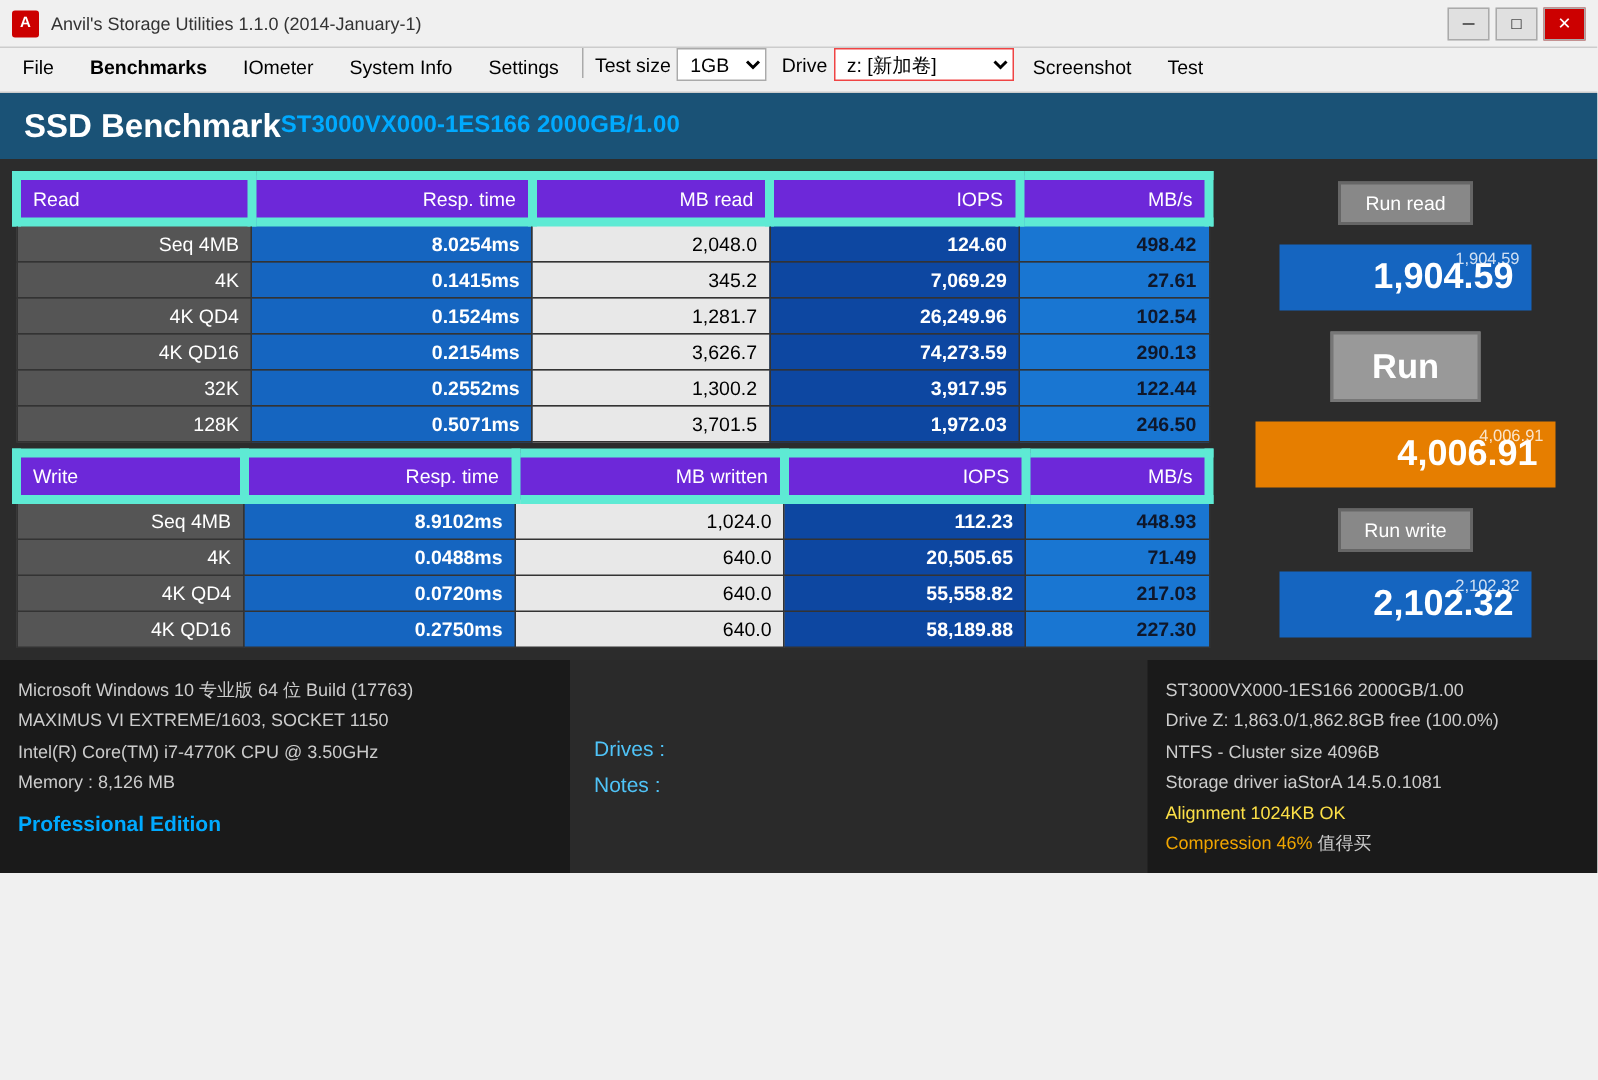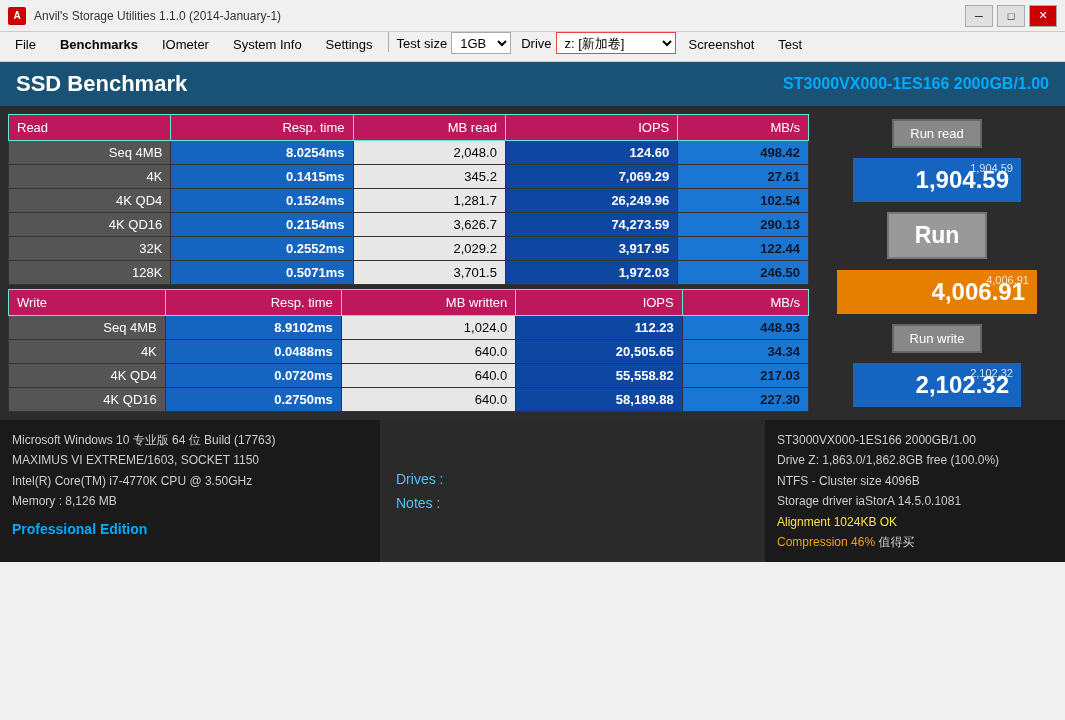--- a/index.html
+++ b/index.html
@@ -80,21 +80,21 @@
       background: white;
       font-size: 13px;
       min-width: 120px;
     }
     
     .header-area {
       background: #1a5276;
       height: 44px;
       display: flex;
       align-items: center;
-      justify-content: space-between;
+      justify-content: flex-start;
       padding: 0 16px;
     }
     .ssd-title {
       color: white;
       font-size: 22px;
       font-weight: bold;
     }
     .drive-info {
       color: #00aaff;
       font-size: 16px;
@@ -109,27 +109,27 @@
     }
     
     .benchmark-table {
       flex: 1;
     }
     .bench-table {
       width: 100%;
       border-collapse: collapse;
     }
     .bench-table th {
-      background: #be185d;
+      background: #6d28d9;
       color: white;
       padding: 5px 8px;
       text-align: right;
       font-weight: normal;
       font-size: 13px;
-      border: 1px solid #5eead4;
+      border: 6px solid #5eead4;
     }
     .bench-table th.left { text-align: left; }
     .bench-table td {
       padding: 4px 8px;
       border: 1px solid #333;
       text-align: right;
       font-size: 13px;
     }
     .td-label {
       background: #555;
@@ -340,21 +340,21 @@
           <tr>
             <td class="td-label">4K QD16</td>
             <td class="td-blue">0.2154ms</td>
             <td class="td-white">3,626.7</td>
             <td class="td-blue-dark">74,273.59</td>
             <td class="td-blue-bright">290.13</td>
           </tr>
           <tr>
             <td class="td-label">32K</td>
             <td class="td-blue">0.2552ms</td>
-            <td class="td-white">2,029.2</td>
+            <td class="td-white">1,300.2</td>
             <td class="td-blue-dark">3,917.95</td>
             <td class="td-blue-bright">122.44</td>
           </tr>
           <tr>
             <td class="td-label">128K</td>
             <td class="td-blue">0.5071ms</td>
             <td class="td-white">3,701.5</td>
             <td class="td-blue-dark">1,972.03</td>
             <td class="td-blue-bright">246.50</td>
           </tr>
@@ -377,21 +377,21 @@
             <td class="td-blue">8.9102ms</td>
             <td class="td-white">1,024.0</td>
             <td class="td-blue-dark">112.23</td>
             <td class="td-blue-bright">448.93</td>
           </tr>
           <tr>
             <td class="td-label">4K</td>
             <td class="td-blue">0.0488ms</td>
             <td class="td-white">640.0</td>
             <td class="td-blue-dark">20,505.65</td>
-            <td class="td-blue-bright">34.34</td>
+            <td class="td-blue-bright">71.49</td>
           </tr>
           <tr>
             <td class="td-label">4K QD4</td>
             <td class="td-blue">0.0720ms</td>
             <td class="td-white">640.0</td>
             <td class="td-blue-dark">55,558.82</td>
             <td class="td-blue-bright">217.03</td>
           </tr>
           <tr>
             <td class="td-label">4K QD16</td>

